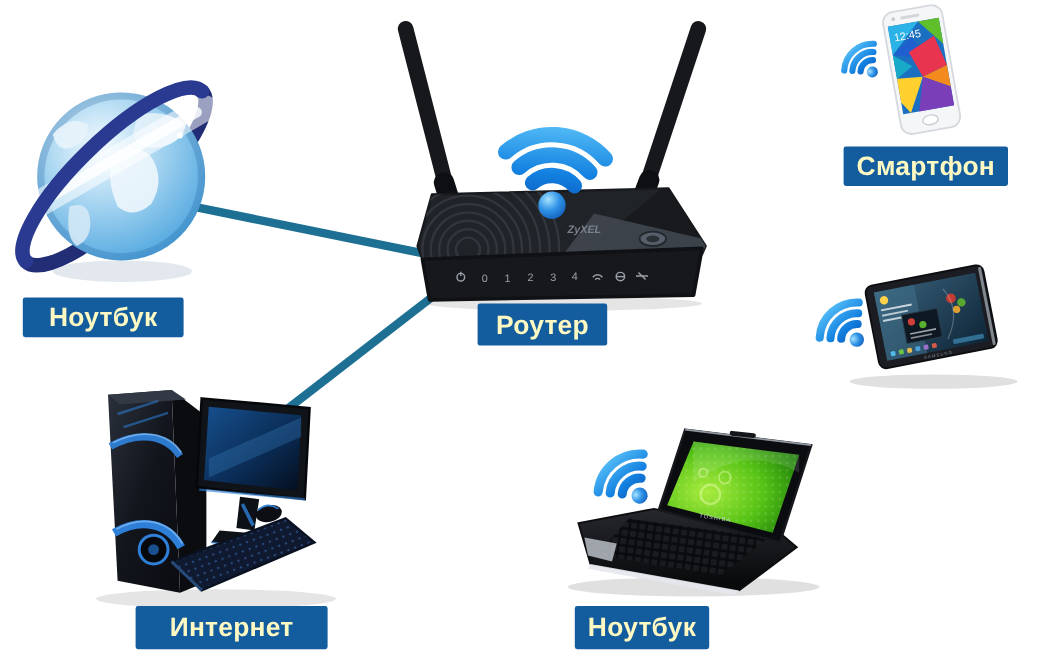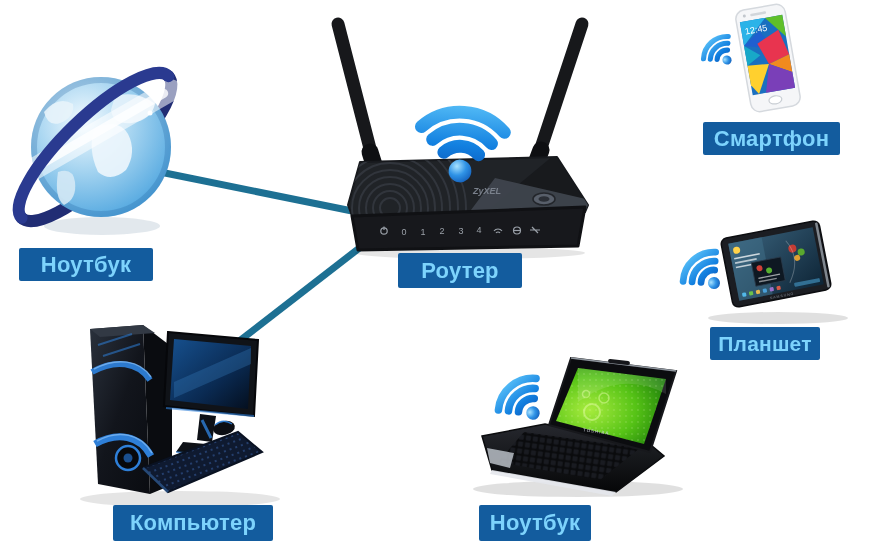--- a/index.html
+++ b/index.html
@@ -1,19 +1,19 @@
 <!DOCTYPE html>
 <html><head>
 <meta charset="utf-8">
 <style>
   html,body{margin:0;padding:0;background:#fff;}
   .scene{position:relative;width:880px;height:550px;background:#ffffff;overflow:hidden;
          font-family:"Liberation Sans", sans-serif;}
   .scene svg{position:absolute;left:0;top:0;}
-  .label-badge{position:absolute;background:#135c9e;color:#7dd3fc;display:flex;
+  .label-badge{position:absolute;background:#135c9e;color:#fef9c3;display:flex;
                align-items:center;justify-content:center;font-weight:700;
                font-size:22px;border-radius:2px;letter-spacing:.2px;}
   .svg-text{font-family:"Liberation Sans", sans-serif;}
 </style>
 </head>
 <body>
 
 <div class="scene">
 
 <svg width="880" height="550" viewBox="0 0 880 550">
@@ -260,19 +260,18 @@
     </g>
   </g>
 
   <use href="#wifi-sym" transform="translate(460,171) rotate(4) scale(0.95)"></use>
   <use href="#wifi-sym" transform="translate(727,60) rotate(-42) scale(0.38)"></use>
   <use href="#wifi-sym" transform="translate(714,283) rotate(-42) scale(0.5)"></use>
   <use href="#wifi-sym" transform="translate(533,413) rotate(-40) scale(0.56)"></use>
 </svg>
 
 <div class="label-badge" style="left:19px;top:248px;width:134px;height:33px;">Ноутбук</div>
-<div class="label-badge" style="left:398px;top:253px;width:124px;height:35px;">Роутер</div>
+<div class="label-badge" style="left:398px;top:253px;width:108px;height:35px;">Роутер</div>
 <div class="label-badge" style="left:703px;top:122px;width:137px;height:33px;">Смартфон</div>
-<div class="label-badge" style="left:710px;top:327px;width:110px;height:33px;font-size:21px;">Планшет</div>
-<div class="label-badge" style="left:113px;top:505px;width:160px;height:36px;">Компьютер</div>
+<div class="label-badge" style="left:113px;top:505px;width:160px;height:36px;">Интернет</div>
 <div class="label-badge" style="left:479px;top:505px;width:112px;height:36px;">Ноутбук</div>
 
 </div>
 
 </body></html>

